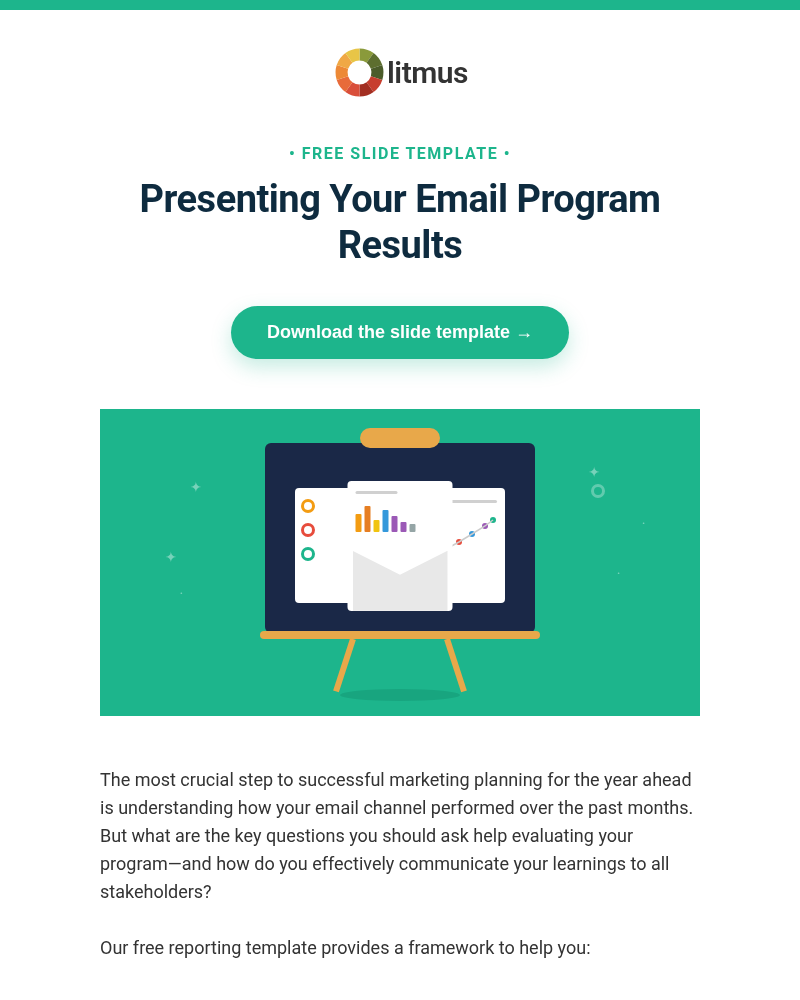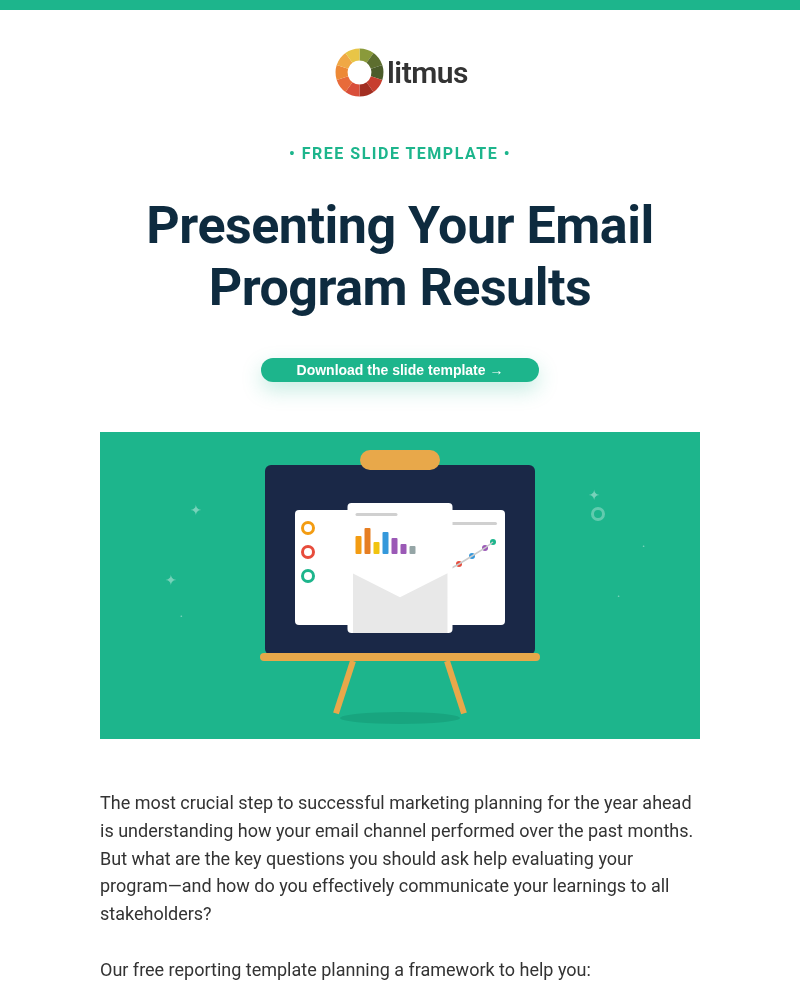--- a/index.html
+++ b/index.html
@@ -39,42 +39,42 @@
       font-weight: 600;
       color: #333333;
       letter-spacing: -0.5px;
     }
     .eyebrow {
       text-align: center;
       color: #1db58c;
       font-size: 16px;
       font-weight: 700;
       letter-spacing: 1.5px;
-      margin-bottom: 32px;
+      margin-bottom: 14px;
     }
     .headline {
       text-align: center;
       color: #0e2b3f;
-      font-size: 52px;
+      font-size: 38px;
       font-weight: 700;
       line-height: 1.2;
       margin-bottom: 38px;
       letter-spacing: -0.5px;
     }
     .cta-wrapper {
       text-align: center;
       margin-bottom: 50px;
     }
     .cta-button {
       display: inline-block;
       background: #1db58c;
       color: #ffffff;
-      font-size: 14px;
+      font-size: 18px;
       font-weight: 700;
-      padding: 4px 36px;
+      padding: 16px 36px;
       border-radius: 50px;
       border: none;
       cursor: pointer;
       box-shadow: 0 8px 20px rgba(29, 181, 140, 0.25);
     }
     .hero-image {
       width: 600px;
       height: 307px;
       margin: 0 auto 50px;
       background: #1db58c;
@@ -346,21 +346,21 @@
       <div class="easel-bottom"></div>
       <div class="easel-legs">
         <div class="leg-left"></div>
         <div class="leg-right"></div>
       </div>
     </div>
   </div>
 
   <p class="body-text">The most crucial step to successful marketing planning for the year ahead is understanding how your email channel performed over the past months. But what are the key questions you should ask help evaluating your program—and how do you effectively communicate your learnings to all stakeholders?</p>
 
-  <p class="body-text">Our free reporting template planning a framework to help you:</p>
+  <p class="body-text">Our free reporting template provides a framework to help you:</p>
 
   <ul class="bullet-list">
     <li>
       
     </li>
   </ul>
 
 </div>
 
 </body></html>

